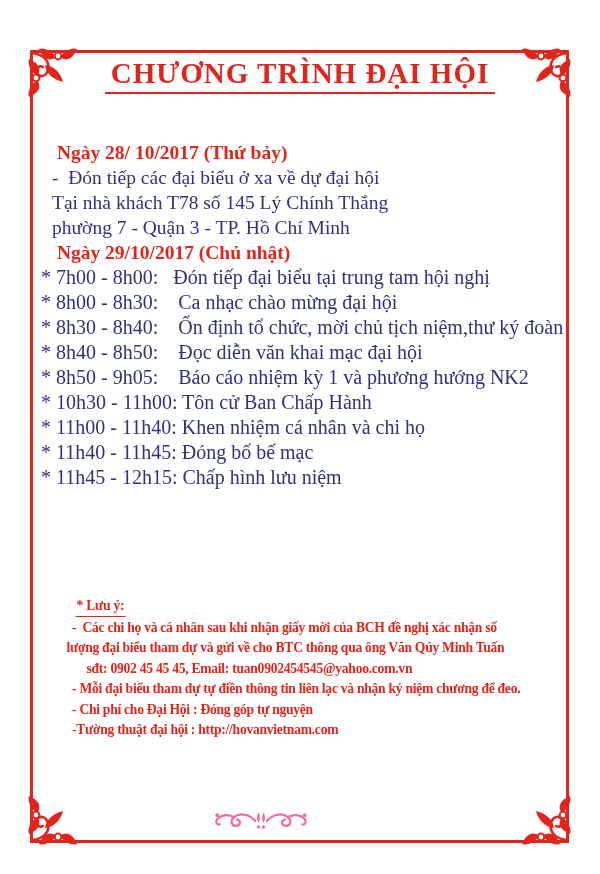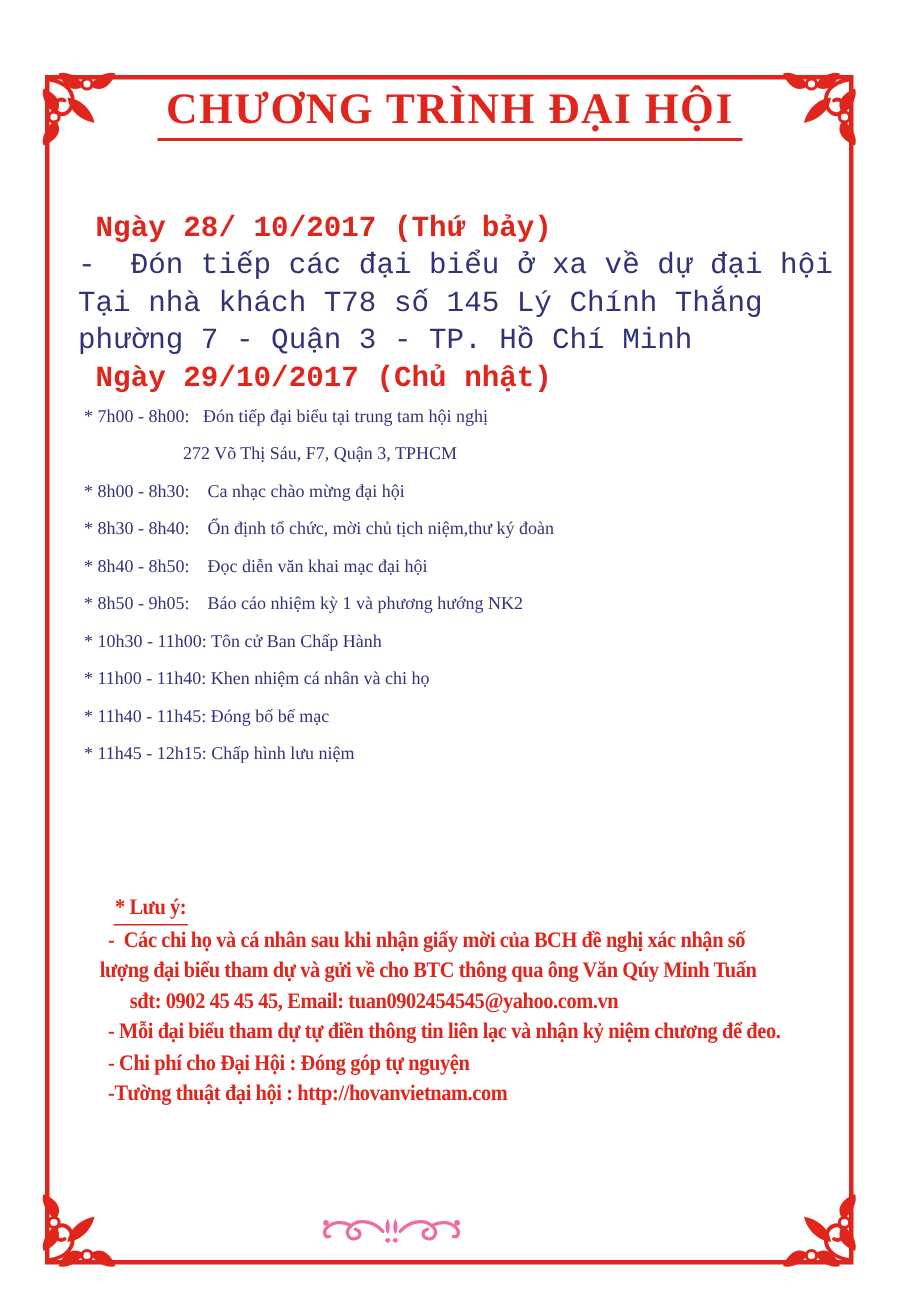--- a/index.html
+++ b/index.html
@@ -18,30 +18,30 @@
   .title{
     display:inline-block;
     font-family:"Liberation Serif","DejaVu Serif",serif;
     font-weight:bold;font-size:29px;letter-spacing:1px;
     color:var(--red);
     border-bottom:2.5px solid var(--red);
     padding:0 6px 2px 6px;
   }
   .intro{
     position:absolute;left:52px;top:140px;width:516px;
-    font-family:Liberation Mono, monospace;
+    font-family:Liberation Serif, serif;
     font-size:19.5px;
   }
   .intro .line{height:25px;line-height:25px;white-space:pre;}
   .red-head{color:var(--red);font-weight:bold;}
   .navy{color:var(--navy);}
   .schedule{
-    position:absolute;left:56px;top:265px;width:520px;
+    position:absolute;left:41px;top:265px;width:520px;
     font-family:"Liberation Serif","DejaVu Serif",serif;
-    font-size:12px;color:var(--navy);
+    font-size:20px;color:var(--navy);
   }
   .schedule .line{height:25px;line-height:25px;white-space:pre;}
   .notes{
     position:absolute;left:72px;top:595px;width:572px;
     font-family:"Liberation Serif","DejaVu Serif",serif;
     font-weight:bold;font-size:14.8px;color:var(--red);
     letter-spacing:-0.3px;
     transform:scaleX(0.92);transform-origin:0 0;
   }
   .notes .nline{line-height:20.5px;white-space:pre-wrap;}
@@ -86,21 +86,20 @@
   <div class="intro">
     <div class="line red-head"> Ngày 28/ 10/2017 (Thứ bảy)</div>
     <div class="line navy">-  Đón tiếp các đại biểu ở xa về dự đại hội</div>
     <div class="line navy">Tại nhà khách T78 số 145 Lý Chính Thắng</div>
     <div class="line navy">phường 7 - Quận 3 - TP. Hồ Chí Minh</div>
     <div class="line red-head"> Ngày 29/10/2017 (Chủ nhật)</div>
   </div>
 
   <div class="schedule">
     <div class="line">* 7h00 - 8h00:   Đón tiếp đại biểu tại trung tam hội nghị</div>
-    <div class="line">                      272 Võ Thị Sáu, F7, Quận 3, TPHCM</div>
     <div class="line">* 8h00 - 8h30:    Ca nhạc chào mừng đại hội</div>
     <div class="line">* 8h30 - 8h40:    Ổn định tổ chức, mời chủ tịch niệm,thư ký đoàn</div>
     <div class="line">* 8h40 - 8h50:    Đọc diễn văn khai mạc đại hội</div>
     <div class="line">* 8h50 - 9h05:    Báo cáo nhiệm kỳ 1 và phương hướng NK2</div>
     <div class="line">* 10h30 - 11h00: Tôn cử Ban Chấp Hành</div>
     <div class="line">* 11h00 - 11h40: Khen nhiệm cá nhân và chi họ</div>
     <div class="line">* 11h40 - 11h45: Đóng bố bế mạc</div>
     <div class="line">* 11h45 - 12h15: Chấp hình lưu niệm</div>
   </div>
 

